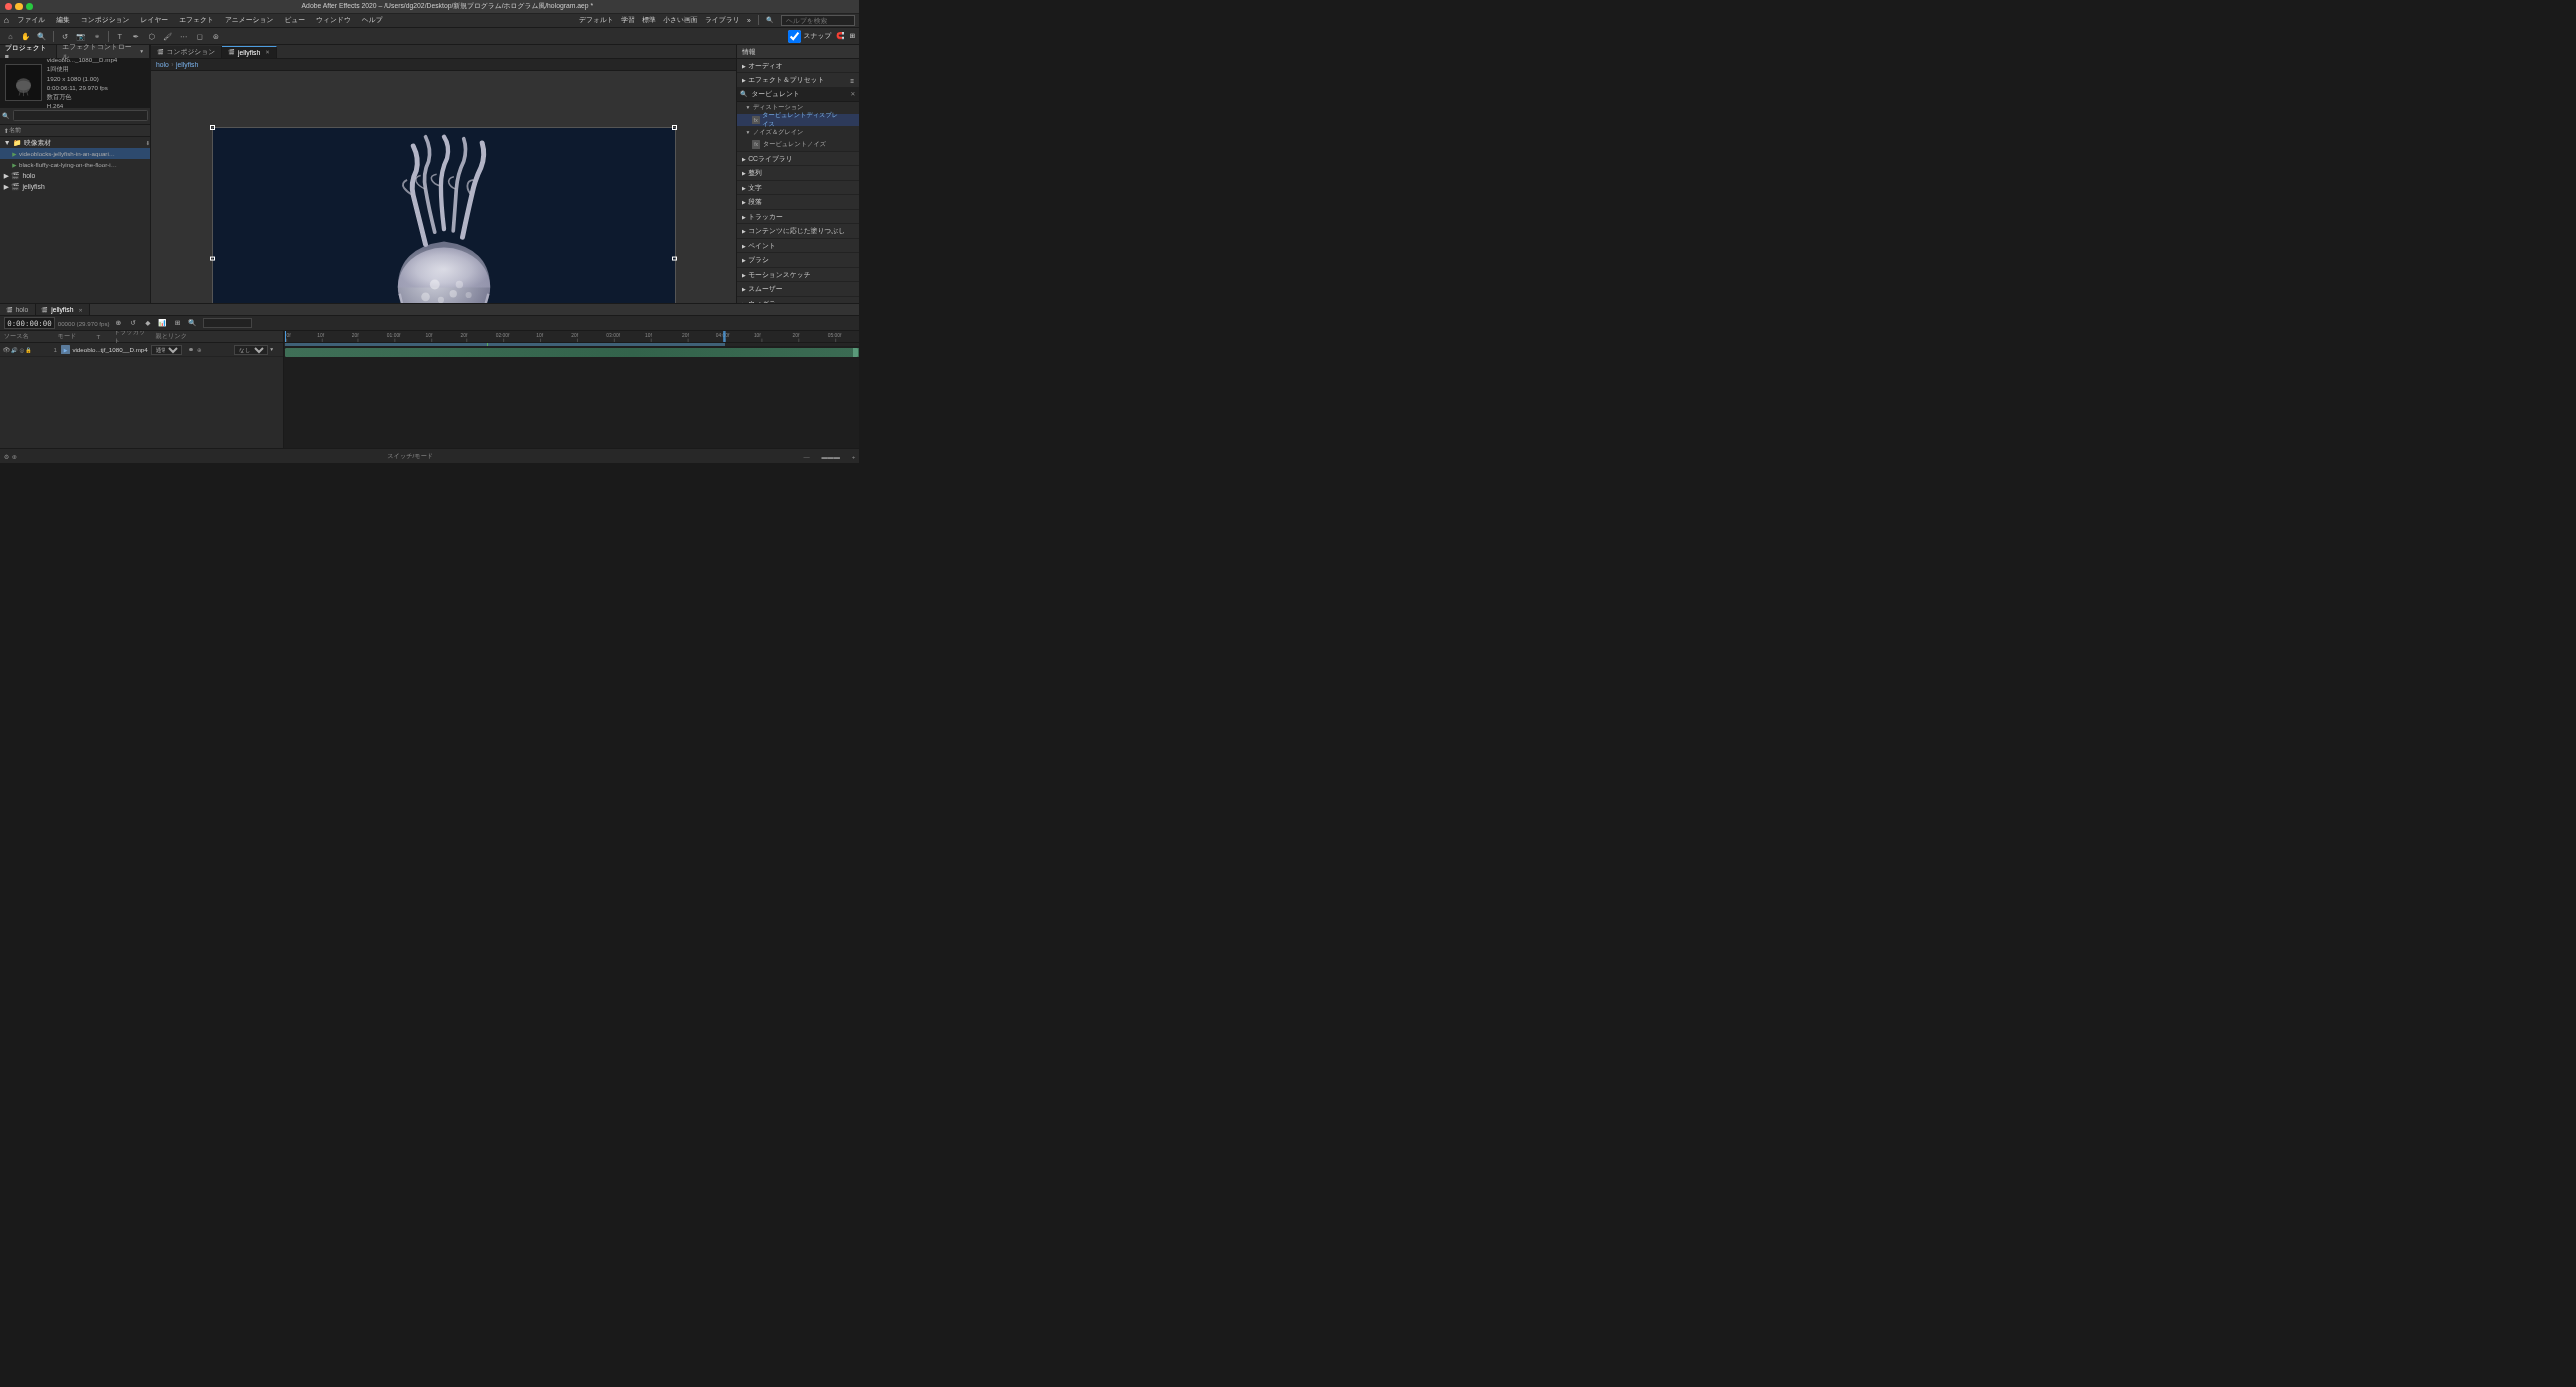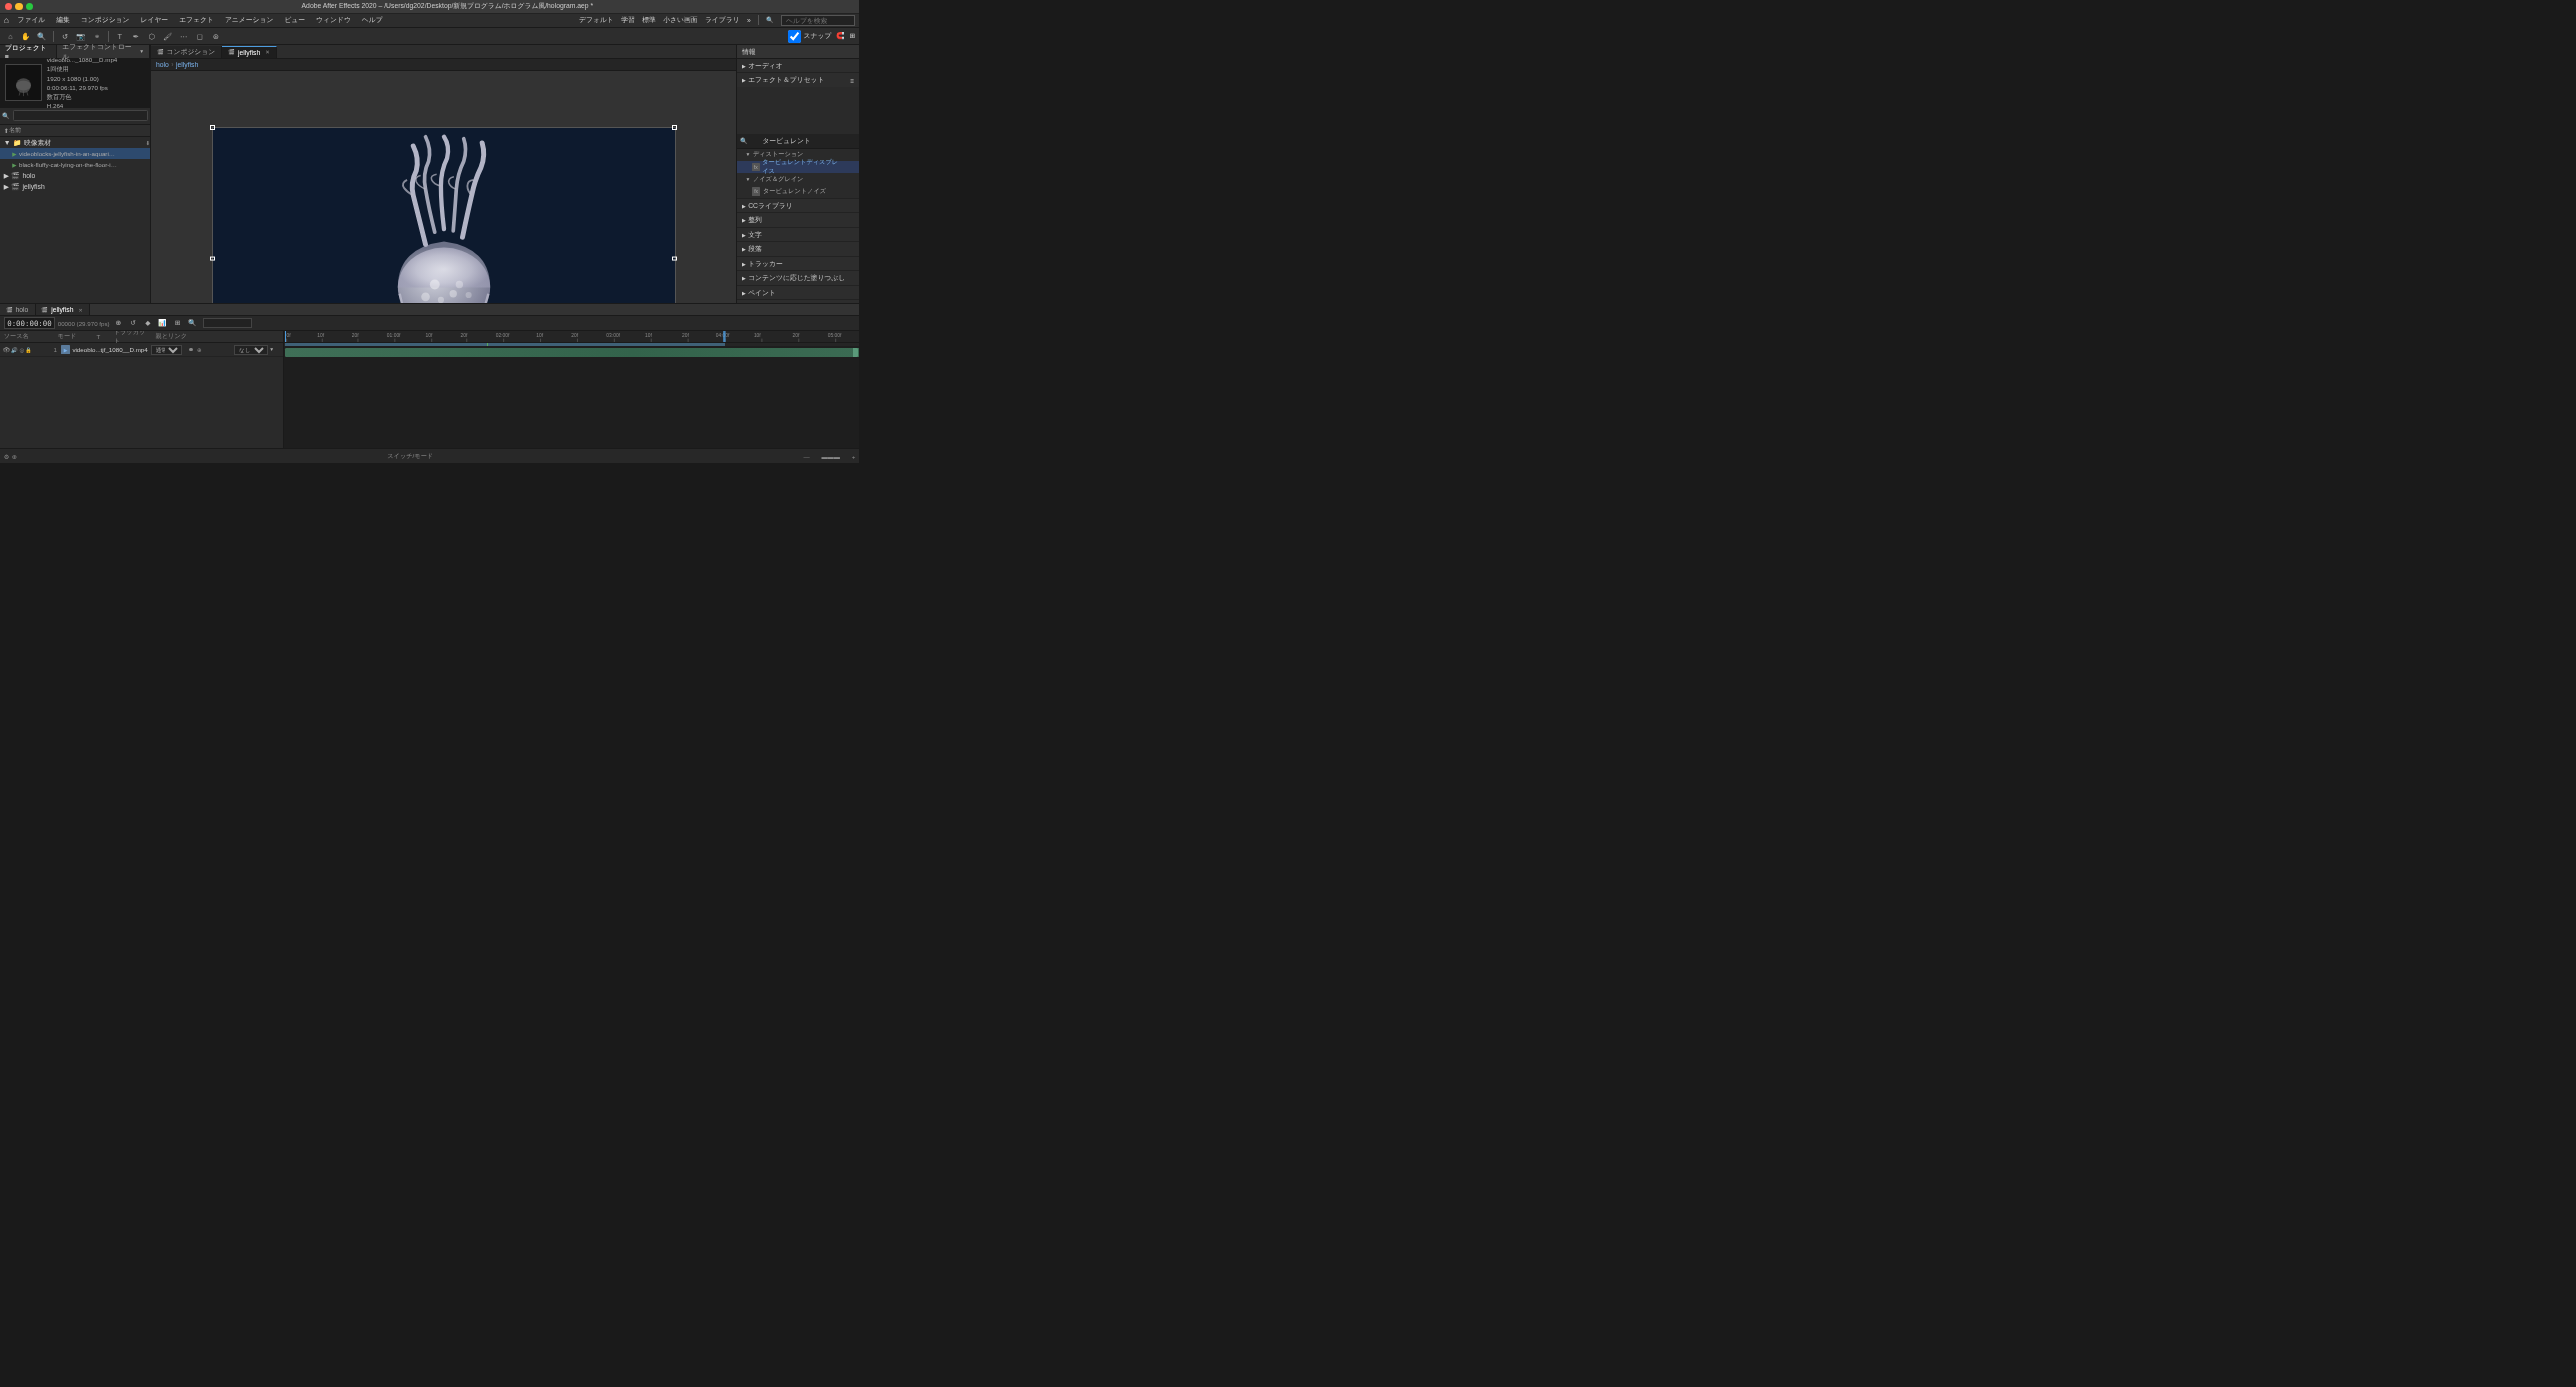--- a/index.html
+++ b/index.html
@@ -346,22 +346,21 @@
       padding: 0 4.9px;
       border-bottom: 0.6px solid #1a1a1a;
     }
     .effects-search {
       height: 14.8px;
       background: #222;
       display: flex;
       align-items: center;
       padding: 0 3.7px;
       border-bottom: 0.6px solid #1a1a1a;
-      gap: 14px;
-      margin-top: 47px;
+      gap: 3px;
     }
     .effects-search input {
       flex: 1;
       background: transparent;
       border: none;
       color: #ccc;
       font-size: 6.8px;
       outline: none;
     }
     .effects-categories {

